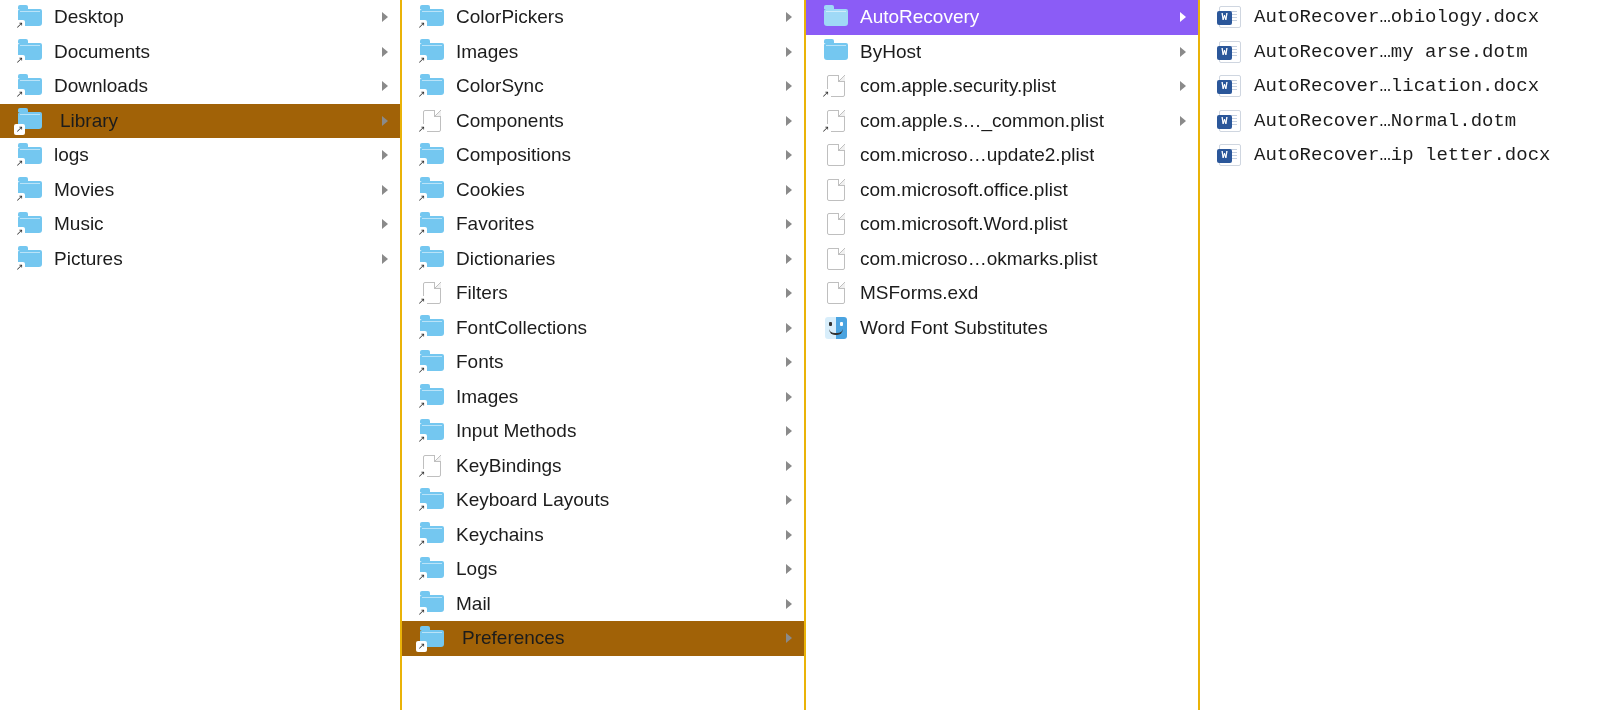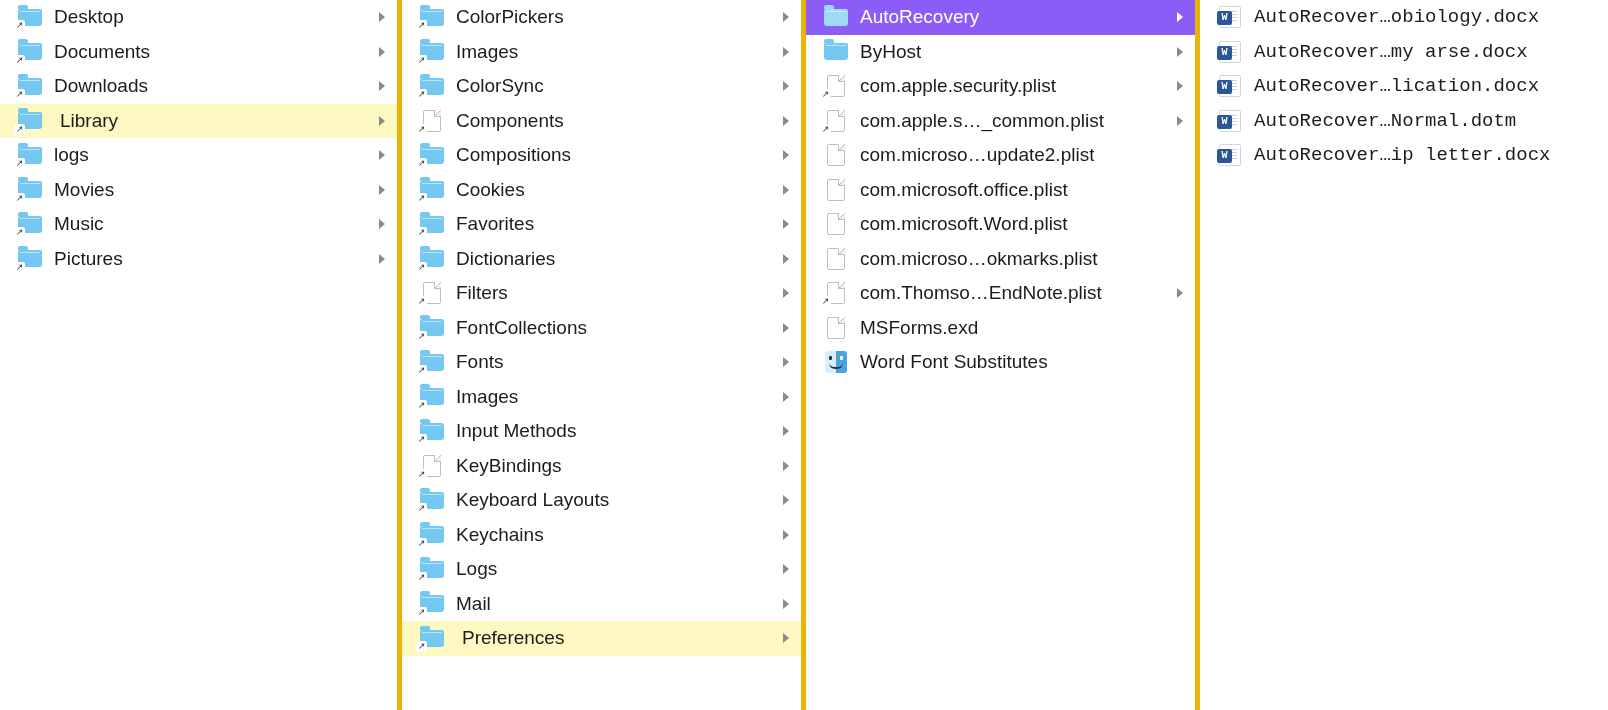--- a/index.html
+++ b/index.html
@@ -19,21 +19,21 @@
   }
 
   .finder {
     display: flex;
     width: 100%;
     height: 100%;
   }
 
   .column {
     flex: 0 0 auto;
-    border-right: 5px solid #eab308;
+    border-right: 2px solid #eab308;
     overflow: hidden;
   }
 
   .col1 { width: 402px; }
   .col2 { width: 404px; }
   .col3 { width: 394px; }
   .col4 { width: 408px; border-right: none; font-family: Liberation Mono, monospace; }
 
   .row {
     display: flex;
@@ -41,21 +41,21 @@
     height: 34.5px;
     padding: 0 8px 0 16px;
     cursor: default;
     white-space: nowrap;
     gap: 10px;
   }
 
   .row .spacer { flex: 1; }
 
   .row.selected-gray {
-    background: #fef9c3;
+    background: #a16207;
     gap: 16px;
   }
 
   .row.selected-orange {
     background: #8b5cf6;
     color: #ffffff;
   }
 
   .row.selected-orange .chevron svg path {
     fill: #ffffff;
@@ -675,33 +675,20 @@
       <div class="row">
         <span class="icon">
           <div class="file-shape"></div>
         </span>
         <span class="label">com.microso…okmarks.plist</span>
         <span class="spacer"></span>
       </div>
       <div class="row">
         <span class="icon">
           <div class="file-shape"></div>
-          <div class="alias-arrow"></div>
-        </span>
-        <span class="label">com.Thomso…EndNote.plist</span>
-        <span class="spacer"></span>
-        <span class="chevron">
-          <svg width="8" height="10" viewBox="0 0 8 10">
-            <path d="M1 0 L7 5 L1 10 Z"></path>
-          </svg>
-        </span>
-      </div>
-      <div class="row">
-        <span class="icon">
-          <div class="file-shape"></div>
         </span>
         <span class="label">MSForms.exd</span>
         <span class="spacer"></span>
       </div>
       <div class="row">
         <span class="icon">
           <div class="finder-face"></div>
         </span>
         <span class="label">Word Font Substitutes</span>
         <span class="spacer"></span>
@@ -718,21 +705,21 @@
         <span class="label">AutoRecover…obiology.docx</span>
         <span class="spacer"></span>
       </div>
       <div class="row">
         <span class="icon">
           <div class="word-shape">
             <div class="lines"></div>
             <div class="wbadge"></div>
           </div>
         </span>
-        <span class="label">AutoRecover…my arse.docx</span>
+        <span class="label">AutoRecover…my arse.dotm</span>
         <span class="spacer"></span>
       </div>
       <div class="row">
         <span class="icon">
           <div class="word-shape">
             <div class="lines"></div>
             <div class="wbadge"></div>
           </div>
         </span>
         <span class="label">AutoRecover…lication.docx</span>

